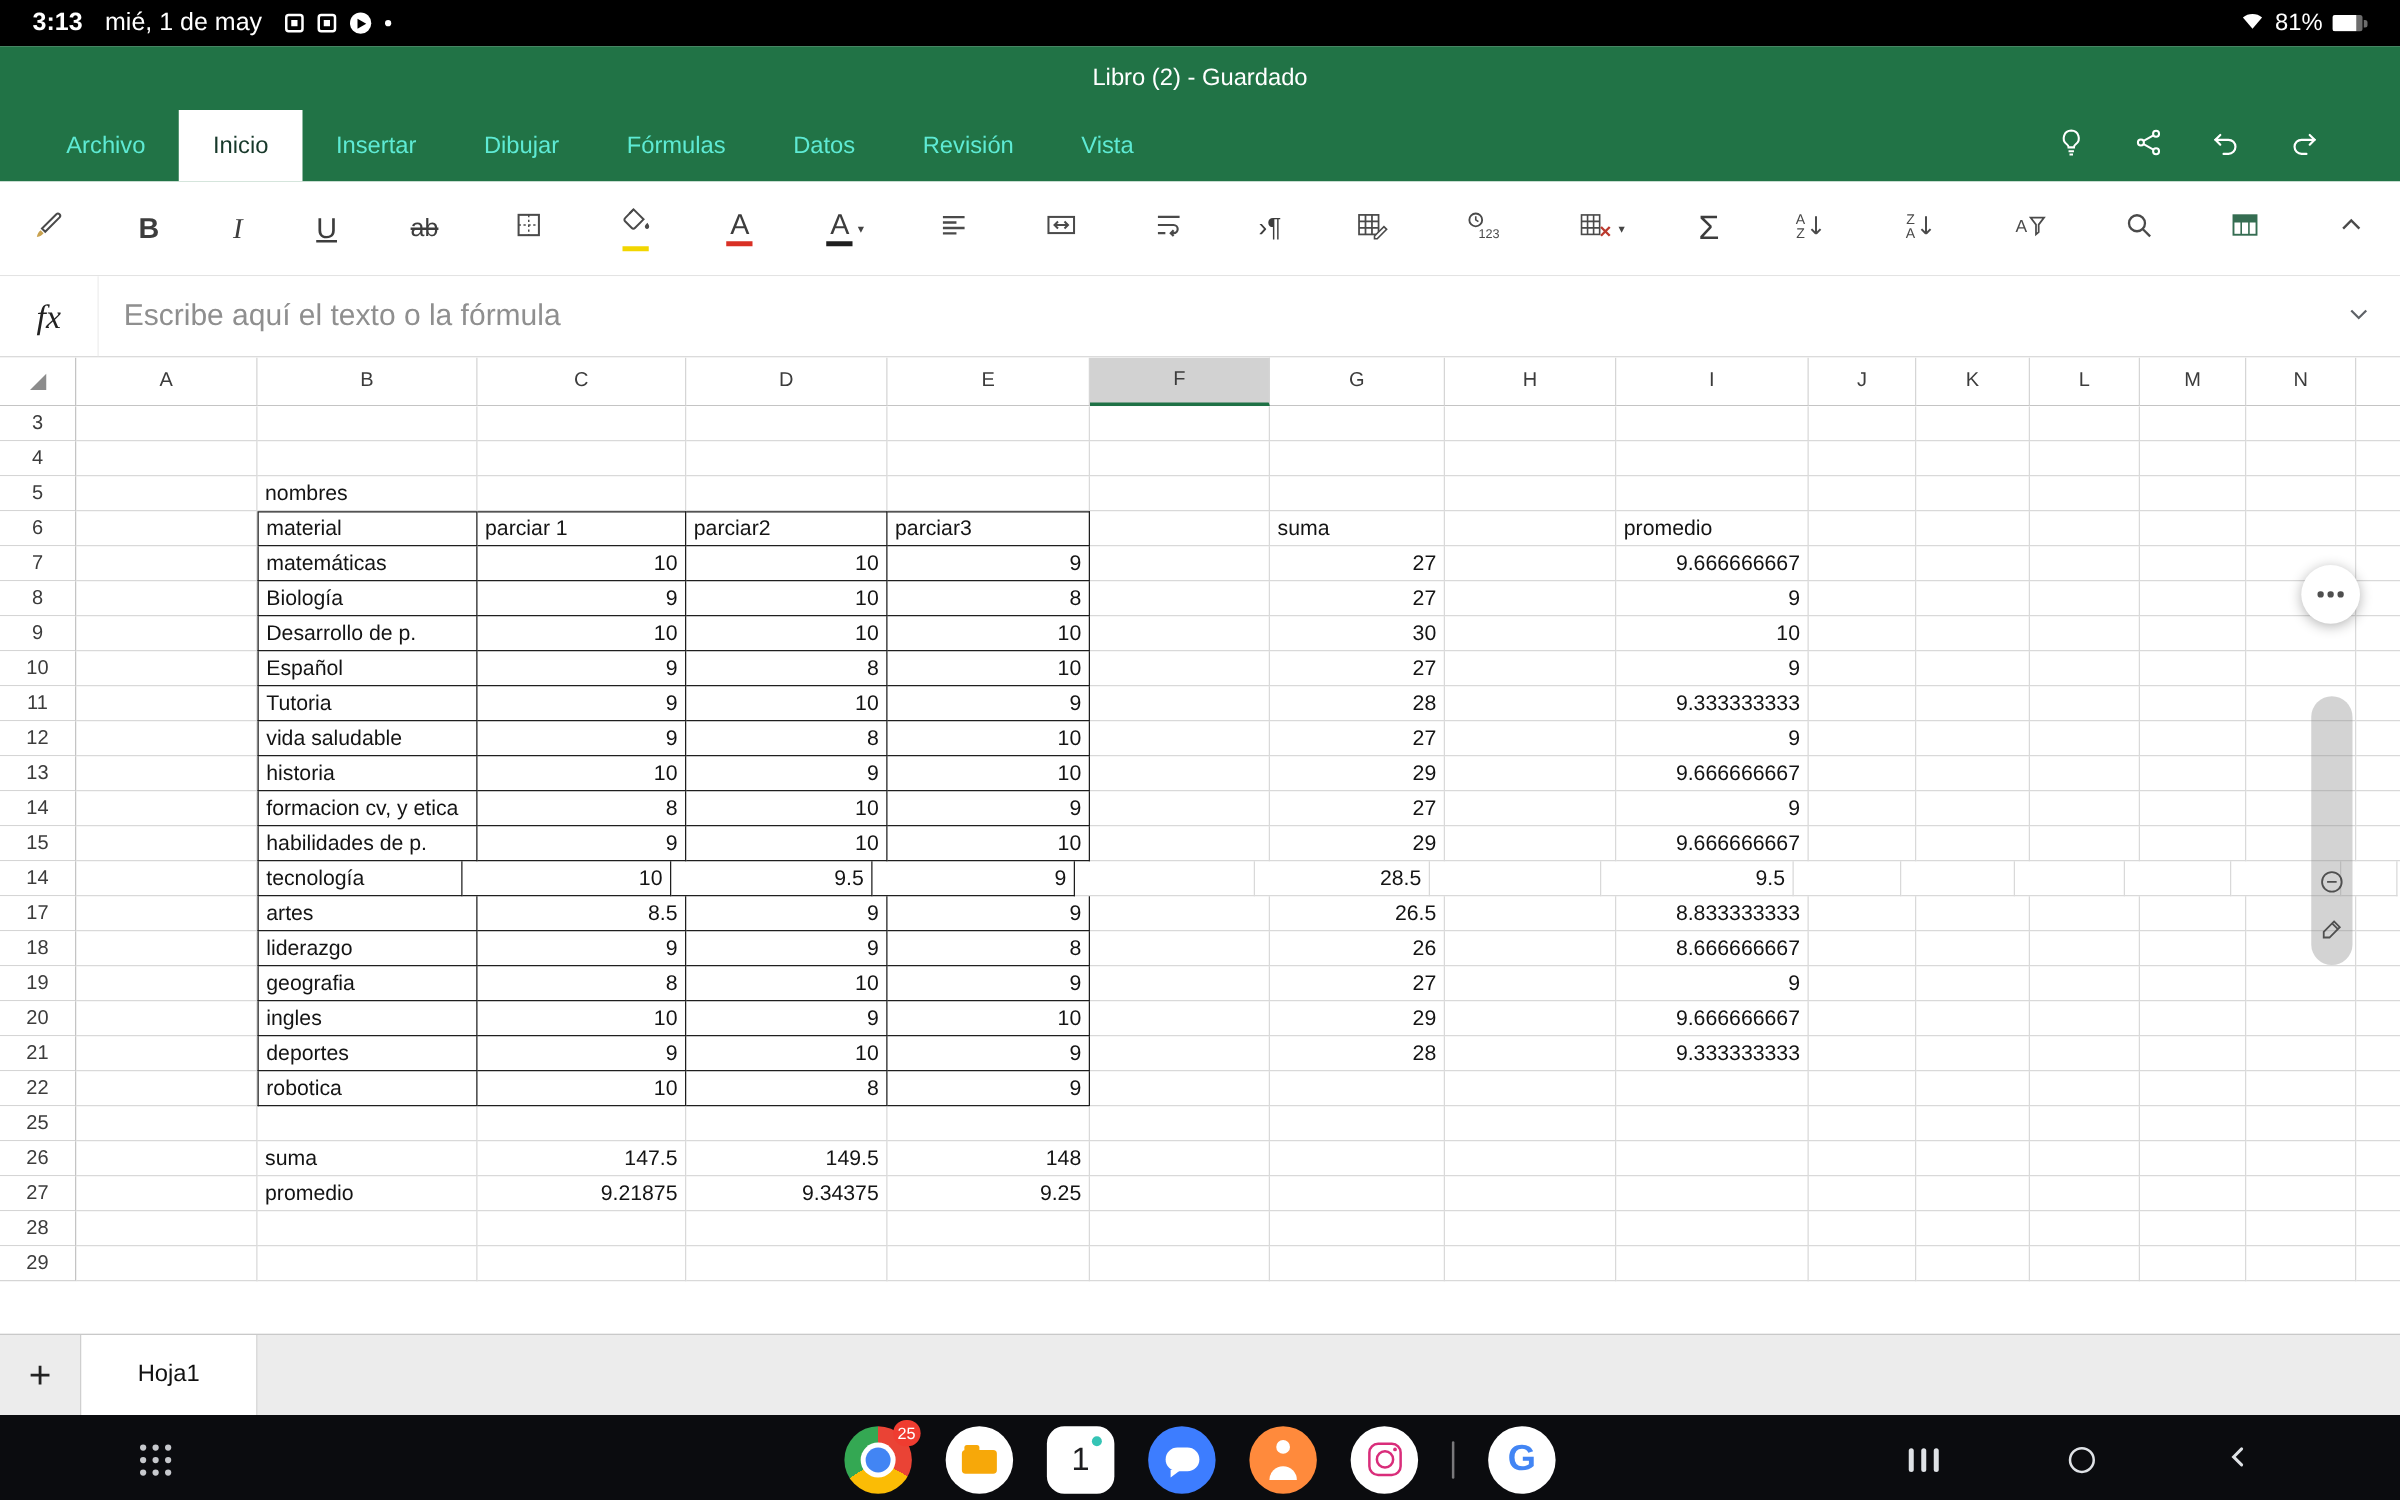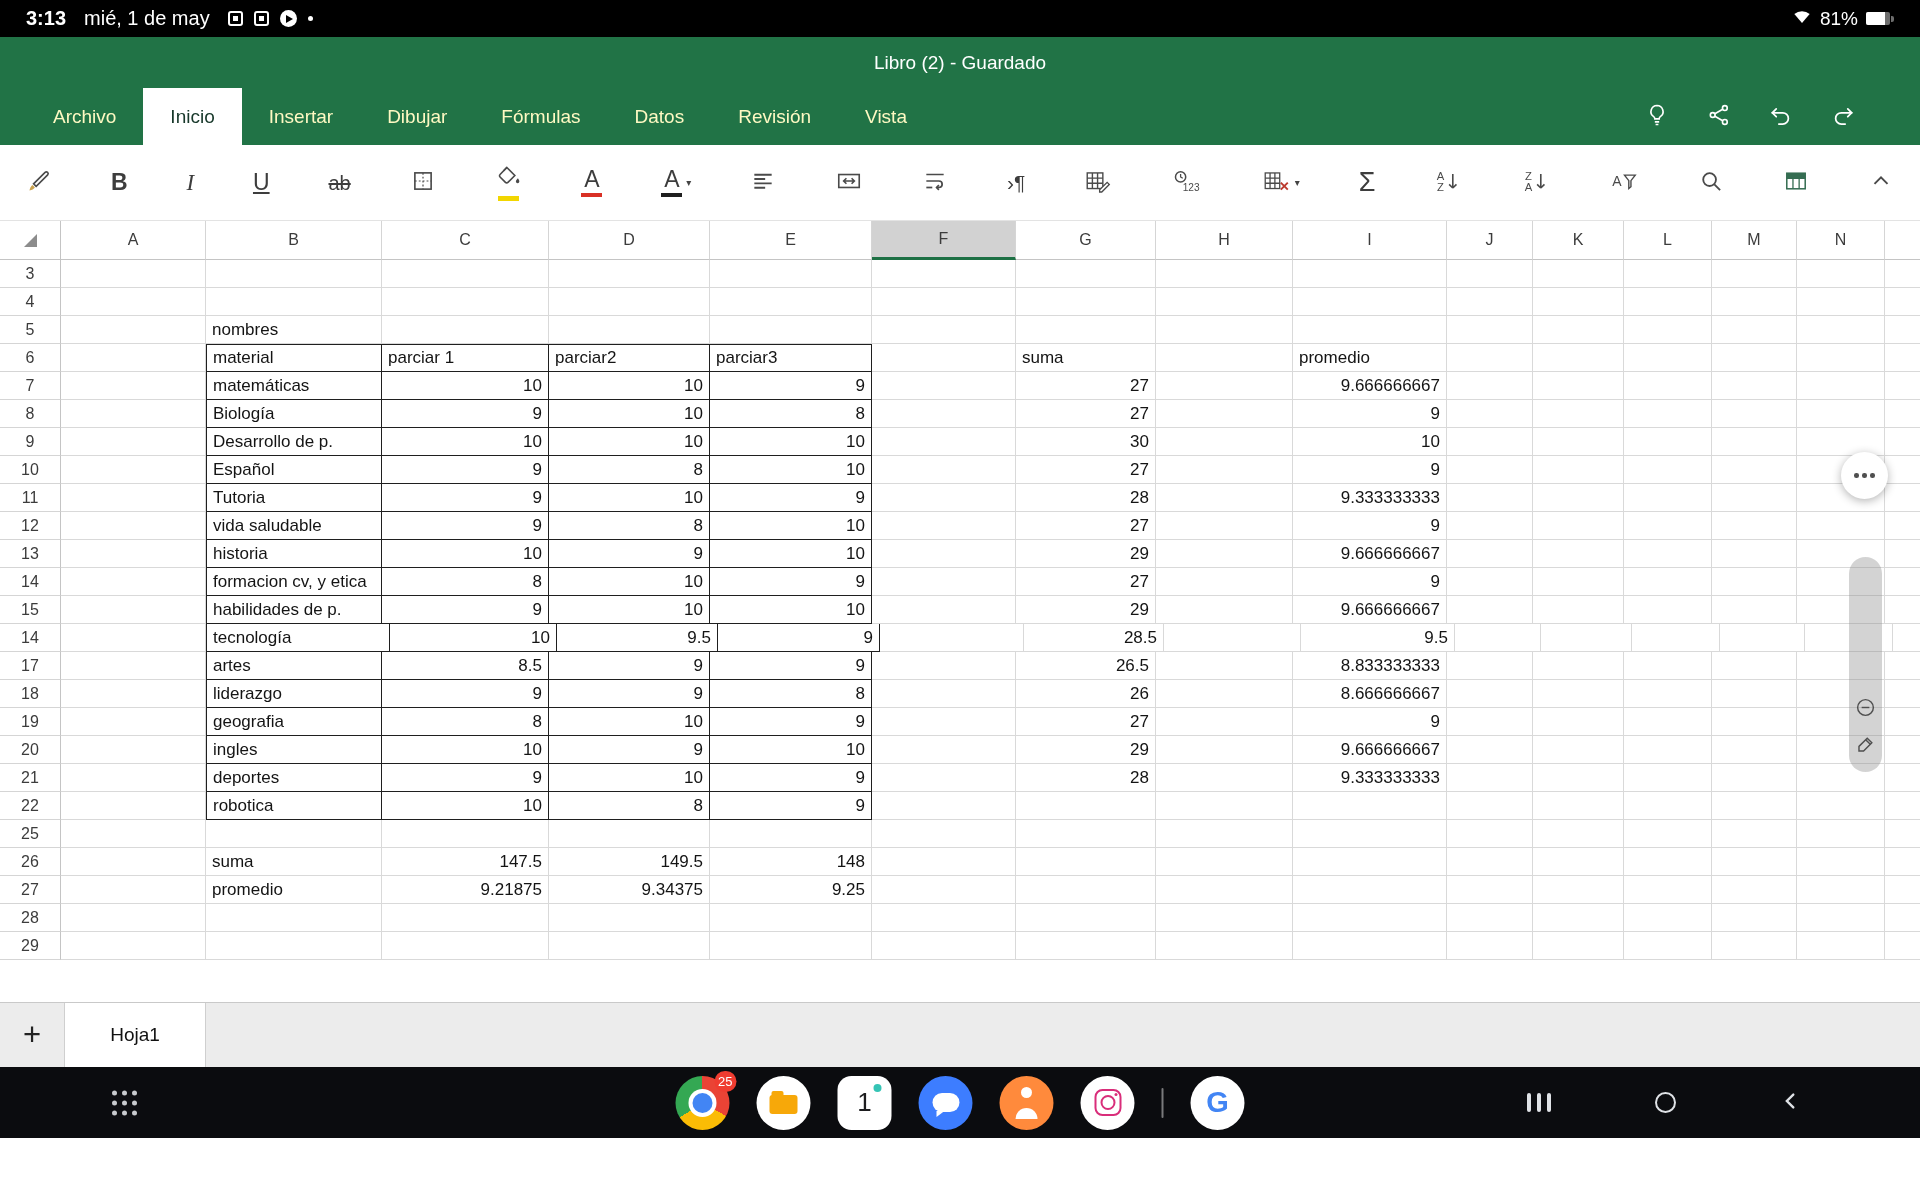--- a/index.html
+++ b/index.html
@@ -24,21 +24,21 @@
   
   .title-bar{height:51px;background:#217346;position:relative;display:flex;align-items:center;}
   .doc-title{position:absolute;left:0;right:0;text-align:center;color:#fff;font-size:19px;}
   .tb-right{margin-left:auto;display:flex;align-items:center;gap:12px;padding-right:12px;z-index:1;}
   .user-name{color:#fff;font-size:15px;}
   .avatar{width:38px;height:38px;border-radius:50%;background:#e3d5c3;position:relative;overflow:hidden;border:1px solid #ffffff77;box-sizing:border-box;}
   .avatar .head{position:absolute;top:6px;left:50%;transform:translateX(-50%);width:14px;height:14px;border-radius:50%;background:#8a6f5a;}
   .avatar .bod{position:absolute;bottom:-5px;left:50%;transform:translateX(-50%);width:26px;height:16px;border-radius:13px 13px 0 0;background:#8a6f5a;}
   
   .ribbon{height:57px;background:#217346;display:flex;align-items:stretch;padding-left:26px;position:relative;}
-  .rtab{display:flex;align-items:center;padding:0 27px;color:#fef9c3;font-size:19px;}
+  .rtab{display:flex;align-items:center;padding:0 27px;color:#5eead4;font-size:19px;}
   .rtab.active{background:#fff;color:#17382a;}
   .ribbon-actions{position:absolute;right:60px;top:0;bottom:0;display:flex;align-items:center;gap:28px;}
   .ract{width:34px;height:34px;display:flex;align-items:center;justify-content:center;}
   .ract.flip svg{transform:scaleX(-1);}
   
   .toolbar{height:75px;background:#fff;display:flex;align-items:center;justify-content:space-between;padding:0 26px;border-bottom:1px solid #e3e3e3;}
   .tbtn{display:flex;align-items:center;justify-content:center;color:#3d3d3d;}
   .tbtn .main{display:flex;flex-direction:column;align-items:center;}
   .glyph{font-size:23px;line-height:1;}
   .g-bold{font-weight:700;}
@@ -361,20 +361,33 @@
       </div>
       <div class="tbtn">
         <span class="main">
           <span><svg width="26" height="26" viewBox="0 0 24 24" fill="none" stroke="#4a4a4a" stroke-width="1.8">
               <path d="M6 14.6l6-6 6 6"></path>
             </svg></span>
         </span>
       </div>
     </div>
 
+  <div class="formula-bar sec">
+    <div class="fx">
+        <span>fx</span>
+      </div>
+    <div class="formula-input">
+        <span class="ph">Escribe aquí el texto o la fórmula</span>
+      </div>
+    <div class="fexp">
+        <span><svg width="24" height="24" viewBox="0 0 24 24" fill="none" stroke="#5f6368" stroke-width="1.8">
+            <path d="M6 9.4l6 6 6-6"></path>
+          </svg></span>
+      </div>
+  </div>
 
   <div class="col-headers sec">
       <div class="corner" style="width: 61px; flex: 0 0 auto;">
         <i></i>
       </div>
       <div class="colhdr" style="width: 145px; flex: 0 0 auto;">A</div>
       <div class="colhdr" style="width: 176px; flex: 0 0 auto;">B</div>
       <div class="colhdr" style="width: 167px; flex: 0 0 auto;">C</div>
       <div class="colhdr" style="width: 161px; flex: 0 0 auto;">D</div>
       <div class="colhdr" style="width: 162px; flex: 0 0 auto;">E</div>
@@ -620,21 +633,21 @@
         <div class="cell" style="width: 86px; flex: 0 0 auto;"></div>
         <div class="cell" style="width: 91px; flex: 0 0 auto;"></div>
         <div class="cell" style="width: 88px; flex: 0 0 auto;"></div>
         <div class="cell" style="width: 85px; flex: 0 0 auto;"></div>
         <div class="cell" style="width: 88px; flex: 0 0 auto;"></div>
         <div class="cell" style="width: 45px; flex: 0 0 auto;"></div>
       </div>
       <div class="grow">
         <div class="rowhdr" style="width: 61px; flex: 0 0 auto;">14</div>
         <div class="cell" style="width: 145px; flex: 0 0 auto;"></div>
-        <div class="cell bx bxl" style="width: 184px; flex: 0 0 auto;">tecnología</div>
+        <div class="cell bx bxl" style="width: 164px; flex: 0 0 auto;">tecnología</div>
         <div class="cell num bx" style="width: 167px; flex: 0 0 auto;">10</div>
         <div class="cell num bx" style="width: 161px; flex: 0 0 auto;">9.5</div>
         <div class="cell num bx" style="width: 162px; flex: 0 0 auto;">9</div>
         <div class="cell" style="width: 144px; flex: 0 0 auto;"></div>
         <div class="cell num" style="width: 140px; flex: 0 0 auto;">28.5</div>
         <div class="cell" style="width: 137px; flex: 0 0 auto;"></div>
         <div class="cell num" style="width: 154px; flex: 0 0 auto;">9.5</div>
         <div class="cell" style="width: 86px; flex: 0 0 auto;"></div>
         <div class="cell" style="width: 91px; flex: 0 0 auto;"></div>
         <div class="cell" style="width: 88px; flex: 0 0 auto;"></div>

